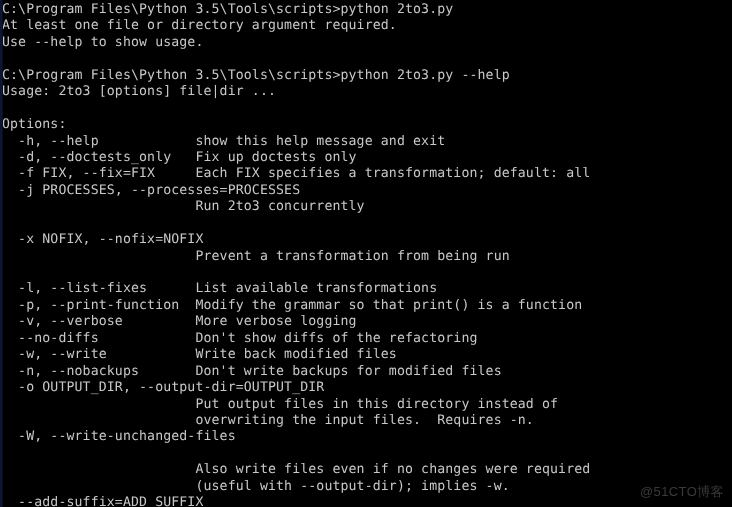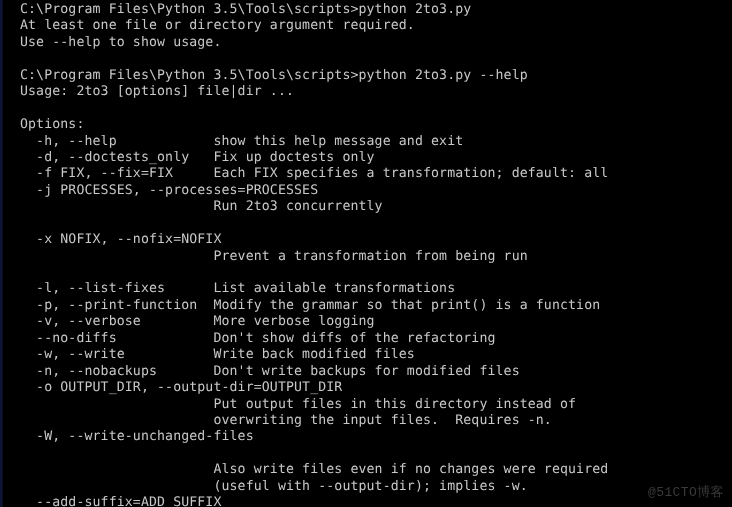--- a/index.html
+++ b/index.html
@@ -49,33 +49,33 @@
     letter-spacing: 0.12px;
     white-space: pre;
     text-rendering: geometricPrecision;
     -webkit-font-smoothing: none;
   }
 
   .line {
     display: block;
     height: 16.45px;
     white-space: pre;
-    padding-left: 20px;
+    padding-left: 2px;
   }
 
   .blank {
     display: block;
     height: 16.45px;
   }
 
   #watermark {
     position: absolute;
     right: 8px;
     bottom: 6px;
-    font-family: Liberation Mono, monospace;
+    font-family: Liberation Sans, sans-serif;
     font-size: 13px;
     color: #3a3a3a;
     letter-spacing: 0.4px;
     z-index: 10;
     user-select: none;
   }
 </style>
 </head>
 <body>
 

